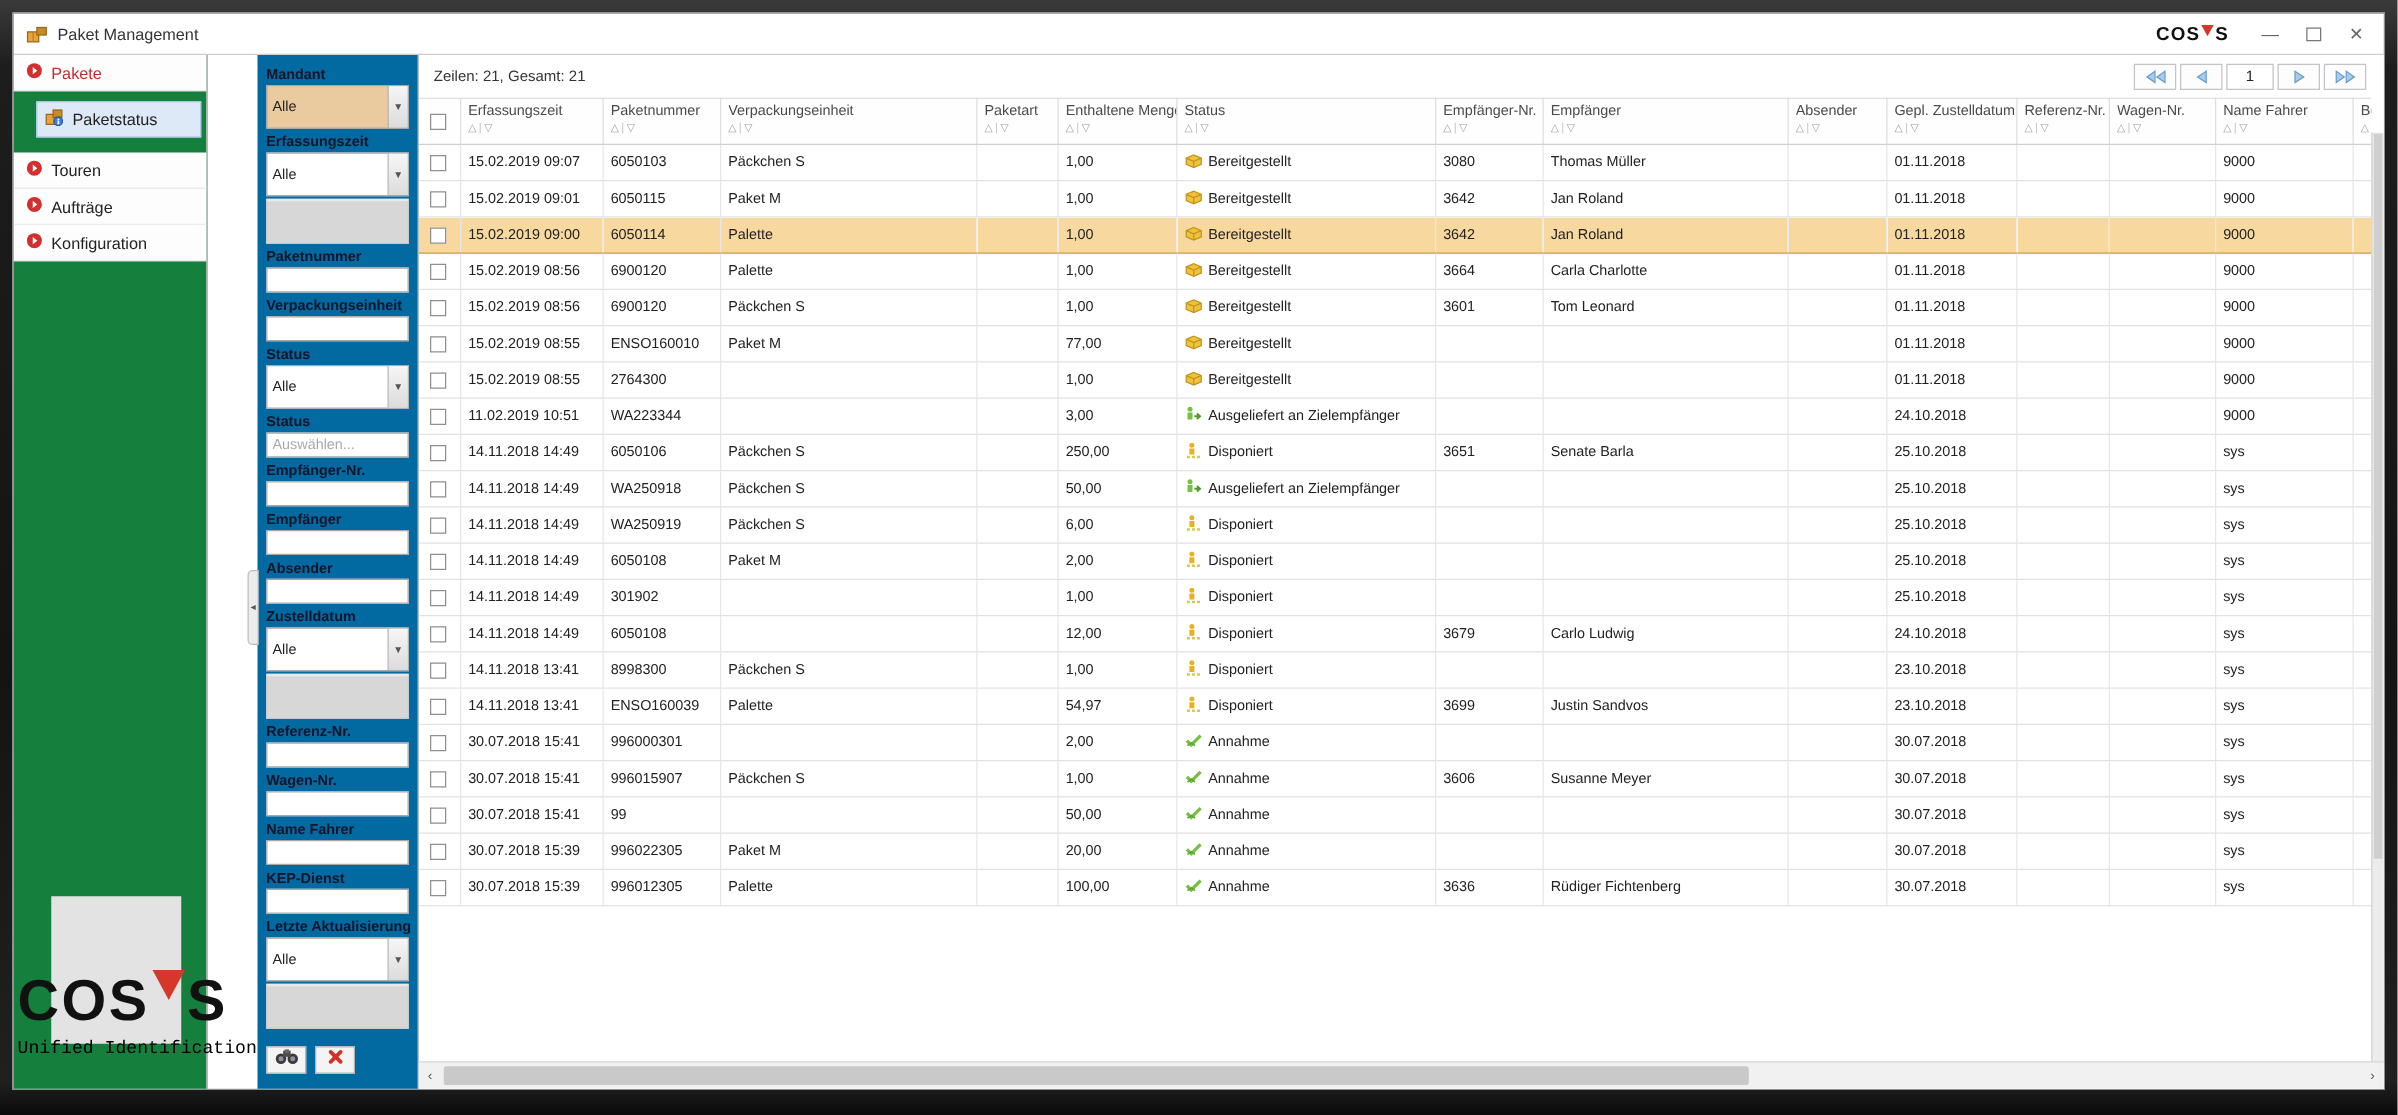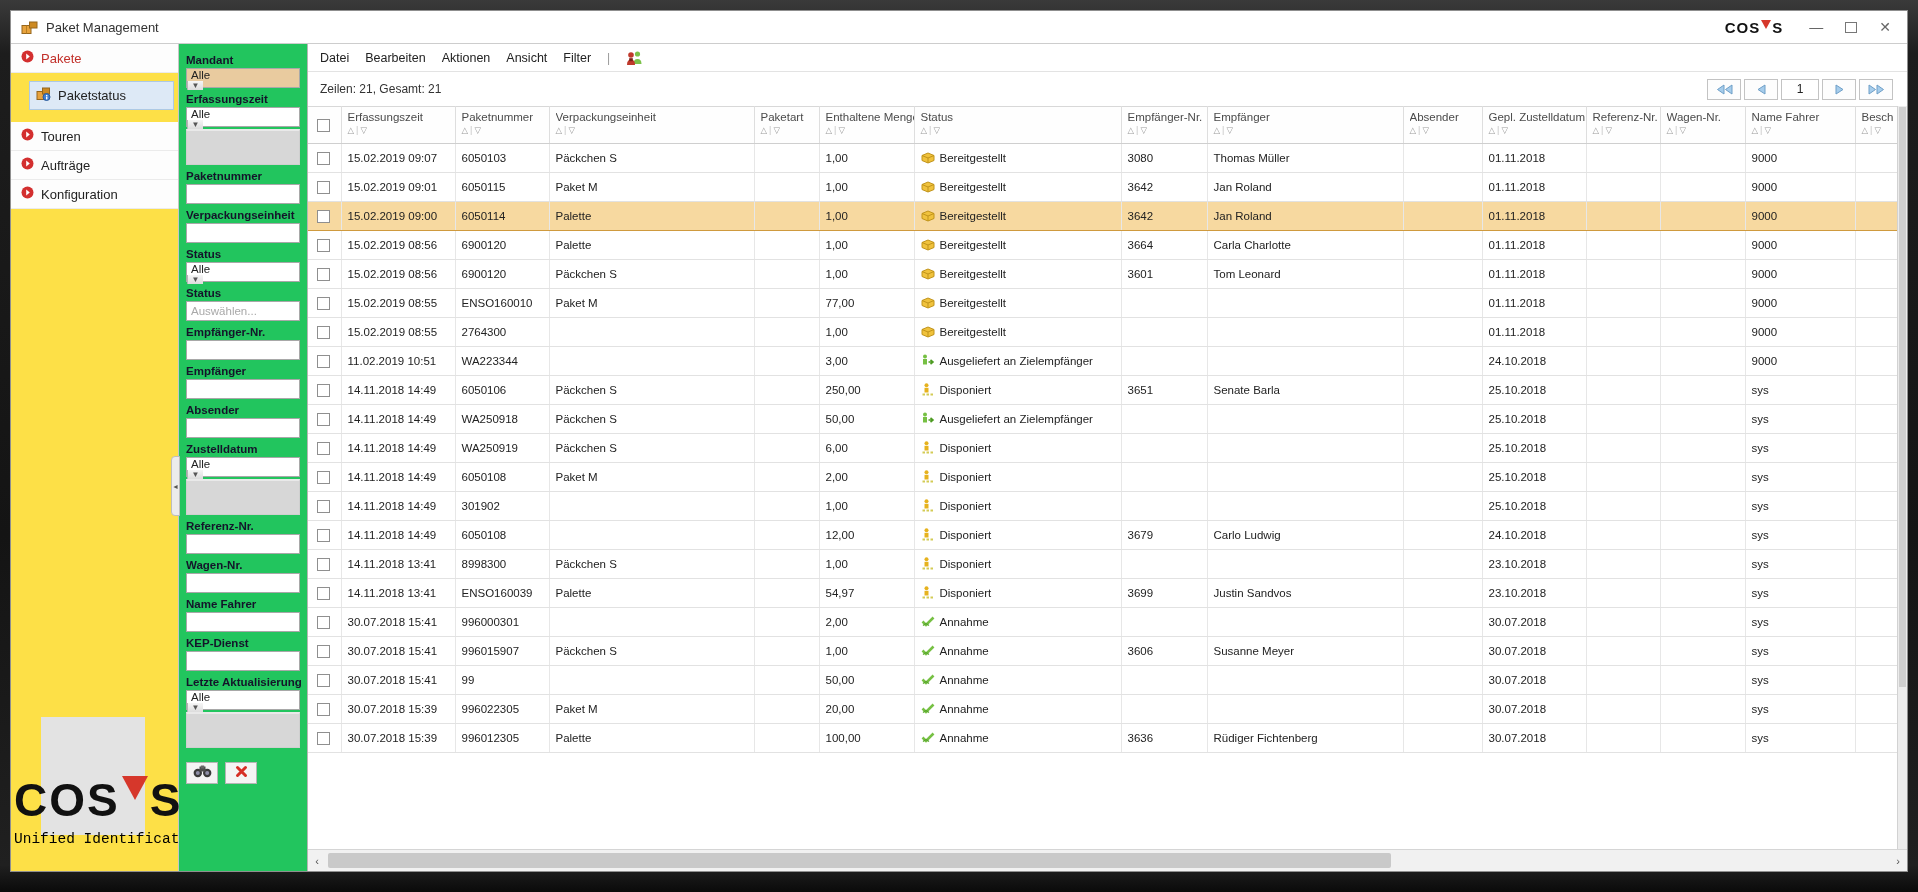--- a/index.html
+++ b/index.html
@@ -22,36 +22,36 @@
   .max-box { width:12px; height:11px; border:1px solid #777; display:inline-block; }
   
   .brand { display:inline-flex; font-weight:bold; color:#111; letter-spacing:1px; }
   .brand .tri { display:inline-block; width:0; height:0; border-left:5px solid transparent; border-right:5px solid transparent; border-top:9px solid #d6372b; margin:0 1px; transform:translateY(1px); }
   .brand.small { font-size:15px; }
   .brand.big { font-size:46px; letter-spacing:2px; }
   .brand.big .tri { border-left:13px solid transparent; border-right:13px solid transparent; border-top:24px solid #d6372b; margin:0 2px; transform:translateY(3px); }
   
   .body-row { flex:1; display:flex; min-height:0; }
   
-  .sidebar { width:168px; flex:0 0 auto; background:#fde047; border-right:1px solid #c6c6c6; position:relative; }
+  .sidebar { width:155px; flex:0 0 auto; background:#15803d; border-right:1px solid #c6c6c6; position:relative; }
   .side-item { display:flex; align-items:center; gap:7px; padding:6px 6px 6px 10px; border-bottom:1px solid #ebebeb; font-size:13px; color:#222; cursor:default; background:#fdfdfd; }
   .side-item.red .side-label { color:#c2302a; }
   .side-item.selected { background:#dde9f6; border:1px solid #adc9e4; margin:8px 4px 12px 18px; padding:5px 6px; border-bottom:1px solid #adc9e4; }
   .side-item svg { flex:0 0 auto; }
   
   .side-logo { position:absolute; left:0; right:0; bottom:6px; height:130px; }
   .side-logo .gray-sq { position:absolute; left:30px; top:-18px; width:104px; height:118px; background:#e3e3e3; }
   .side-logo .brand-wrap { position:absolute; left:3px; top:38px; }
   .side-logo .tagline { position:absolute; left:3px; top:96px; font-family:"Liberation Mono", monospace; font-size:14.5px; color:#000; white-space:nowrap; }
   
-  .filterpanel { width:129px; flex:0 0 auto; background:#22c55e; border-right:1px solid #b5b5b5; padding:5px 7px 0 7px; position:relative; }
+  .filterpanel { width:129px; flex:0 0 auto; background:#0369a1; border-right:1px solid #b5b5b5; padding:5px 7px 0 7px; position:relative;margin-left:40px; }
   .f-label { font-size:11.5px; font-weight:bold; color:#14142a; margin:5px 0 2px 0; white-space:nowrap; }
   .f-input { width:100%; height:20px; border:1px solid #a8a8a8; background:#fff; font-size:11.5px; padding:0 4px; font-family:"Liberation Sans", sans-serif; color:#222; }
   .f-input::placeholder { color:#a9a9a9; }
-  .f-select { width:100%; height:20px; border:1px solid #a8a8a8; background:#fff; display:flex; align-items:flex-start; font-size:11.5px; color:#222; cursor:default;flex-direction:column; }
+  .f-select { width:100%; height:35px; border:1px solid #a8a8a8; background:#fff; display:flex; align-items:center; font-size:11.5px; color:#222; cursor:default; }
   .f-select .f-val { flex:1; padding-left:4px; }
   .f-select .f-arrow { width:16px; height:100%; border-left:1px solid #b5b5b5; background:linear-gradient(180deg,#f6f6f6,#dcdcdc); color:#555; font-size:8px; display:flex; align-items:center; justify-content:center; }
   .f-select.highlight { background:#e9cb9f; }
   .f-select.highlight .f-val { color:#222; }
   .f-range { width:100%; height:36px; background:#d7d7d7; border:1px solid #cfcfcf; border-top:2px solid #e9e9e9; margin-top:2px; }
   .f-btns { display:flex; gap:7px; margin-top:14px; }
   .f-btn { width:32px; height:22px; border:1px solid #b5b5b5; background:#f4f4f4; display:flex; align-items:center; justify-content:center; cursor:default; }
   .collapse-tab { position:absolute; left:-8px; top:412px; width:9px; height:60px; background:#ececec; border:1px solid #bdbdbd; border-radius:4px 0 0 4px; display:flex; align-items:center; justify-content:center; font-size:7px; color:#555; }
   
   .main { flex:1; min-width:0; display:flex; flex-direction:column; position:relative; background:#fff; }
@@ -198,39 +198,20 @@
           </div>
           <div class="f-btn">
             <span><svg width="13" height="13" viewBox="0 0 13 13">
                 <path d="M2.5 2.5 L10.5 10.5 M10.5 2.5 L2.5 10.5" stroke="#d62f26" stroke-width="3" stroke-linecap="round"></path>
               </svg></span>
           </div>
         </div>
     </div>
 
     <div class="main">
-      <div class="menubar">
-        <span style="display:flex;gap:16px;">
-            <span class="menu-item">Datei</span>
-            <span class="menu-item">Bearbeiten</span>
-            <span class="menu-item">Aktionen</span>
-            <span class="menu-item">Ansicht</span>
-            <span class="menu-item">Filter</span>
-          </span>
-        <span class="menu-sep">|</span>
-        <span style="display:inline-flex;">
-          <svg width="17" height="15" viewBox="0 0 17 15">
-            <circle cx="11.5" cy="4" r="2.6" fill="#7cc24a"></circle>
-              <path d="M7.5 14 q0-5 4-5 q4 0 4 5 Z" fill="#7cc24a"></path>
-            <circle cx="5" cy="5" r="2.8" fill="#c0392b"></circle>
-              <path d="M1 15 q0-5.5 4-5.5 q4 0 4 5.5 Z" fill="#c0392b"></path>
-            <rect x="3.2" y="8.2" width="3.6" height="3" fill="#7a1f16"></rect>
-          </svg>
-        </span>
-      </div>
 
       <div class="statusrow">
         <span class="rows-info">Zeilen: 21, Gesamt: 21</span>
         <span class="spacer"></span>
         <span class="pagination">
           <span class="pg-btn">
             <svg width="19" height="11" viewBox="0 0 19 11">
                 <path d="M9 1 L2.5 5.5 L9 10 Z" fill="#a6cdec" stroke="#6f9fc7"></path>
                 <path d="M17 1 L10.5 5.5 L17 10 Z" fill="#a6cdec" stroke="#6f9fc7"></path>
               </svg>

